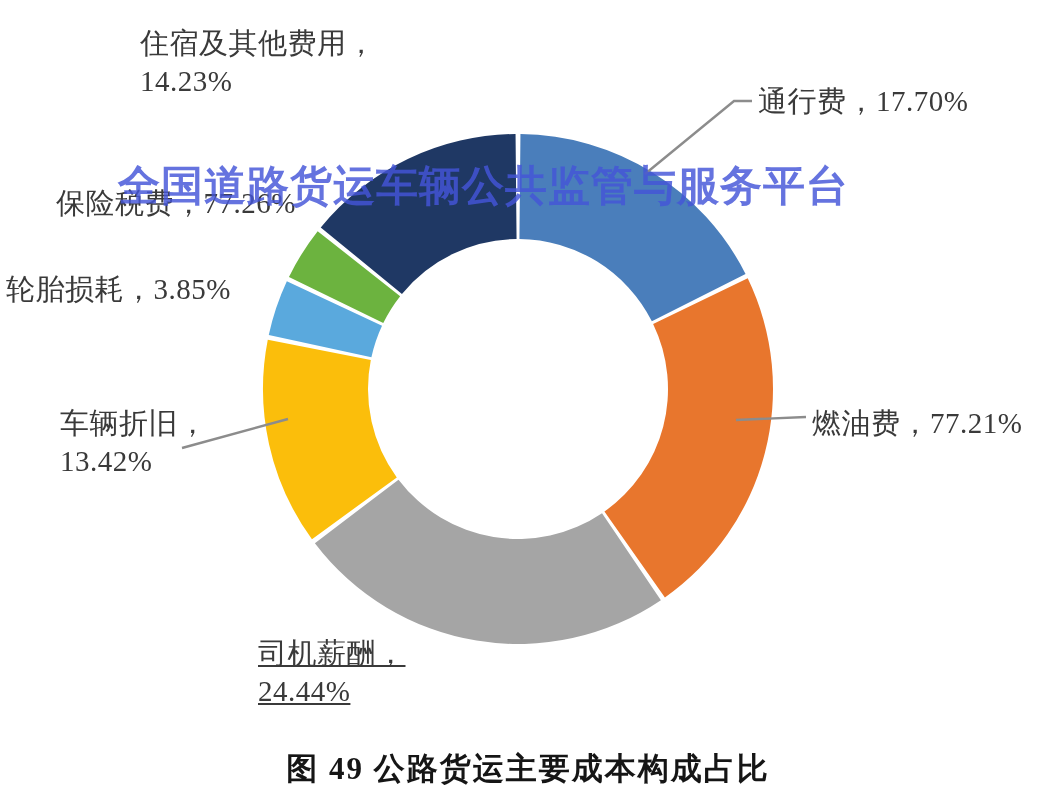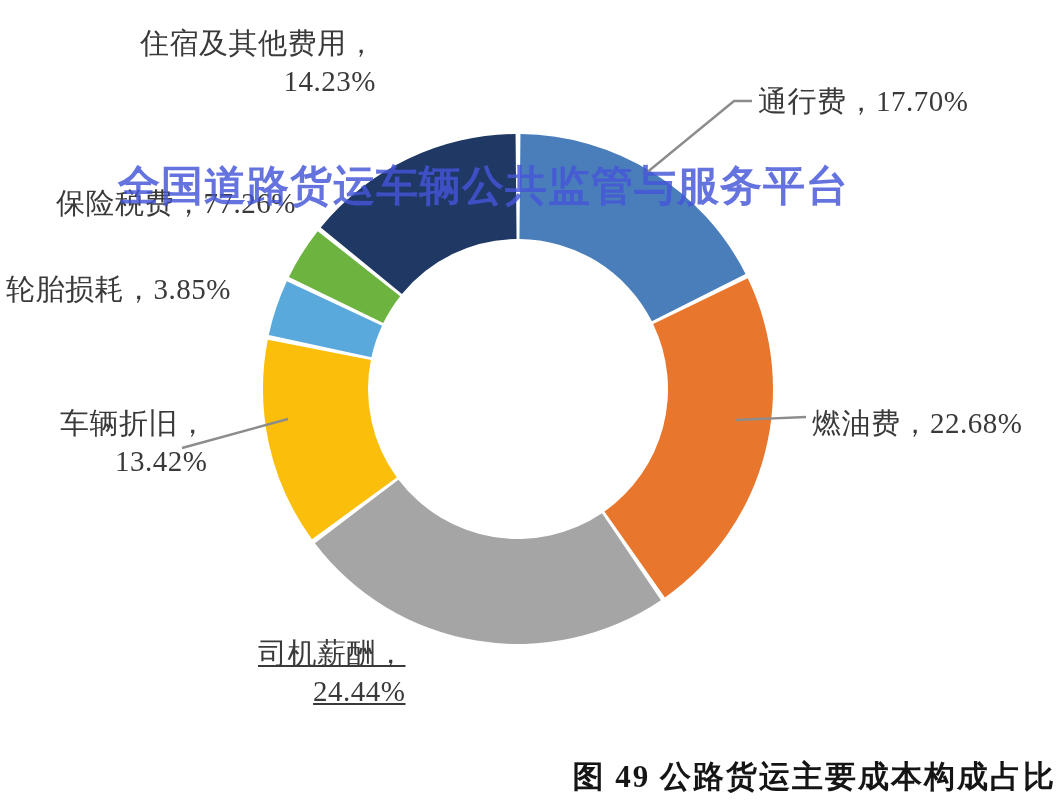--- a/index.html
+++ b/index.html
@@ -26,48 +26,47 @@
   }
   .pie-label {
     position: absolute;
     color: #3a3a3a;
     font-family: "Liberation Serif", "DejaVu Serif", serif;
     font-size: 29px;
     line-height: 38px;
     white-space: pre-line;
     letter-spacing: 0.5px;
   }
-  .lbl-center { text-align: right; }
+  .lbl-center { text-align: left; }
   .lbl-left { text-align: right; }
   #watermark {
     position: absolute;
     left: 118px;
     top: 158px;
     width: 740px;
     color: #4455d8;
     opacity: 0.82;
     font-family: "Liberation Sans", "DejaVu Sans", sans-serif;
     font-size: 42px;
     font-weight: bold;
     letter-spacing: 1px;
     white-space: nowrap;
     pointer-events: none;
   }
   #caption {
     position: absolute;
     left: 0;
     top: 748px;
     width: 1056px;
-    text-align: right;
+    text-align: center;
     font-family: "Liberation Serif", "DejaVu Serif", serif;
     font-size: 31px;
     font-weight: bold;
     color: #151515;
     letter-spacing: 2px;
-    margin-top: 8px;
   }
 </style>
 </head>
 <body>
 
 <div id="page">
 
   <svg id="chart-svg" viewBox="0 0 1056 806" xmlns="http://www.w3.org/2000/svg">
     <g id="slices-group">
         <path d="M 520.447786682912 134.01174862289253 A 255 255 0 0 1 745.5491523811372 273.9070668953738 L 651.8524425771395 321.29827464433754 A 150 150 0 0 0 519.43987451936 239.00691095464265 Z" fill="#4a7ebb"></path>
@@ -80,21 +79,21 @@
       </g>
     <g id="leaders-group">
         <path d="M645,174 L734,101 L752,101" fill="none" stroke="#8c8c8c" stroke-width="2.4"></path>
         <path d="M736,420 L806,417" fill="none" stroke="#8c8c8c" stroke-width="2.4"></path>
         <path d="M182,448 L288,419" fill="none" stroke="#8c8c8c" stroke-width="2.4"></path>
       </g>
   </svg>
 
   <div id="labels-layer">
       <div class="pie-label lbl-left" style="left: 758px; top: 82px;">通行费，17.70%</div>
-      <div class="pie-label lbl-left" style="left: 812px; top: 404px;">燃油费，22.68%</div>
+      <div class="pie-label lbl-left" style="left: 812px; top: 404px;">燃油费，77.21%</div>
       <div class="pie-label lbl-center" style="left: 258px; top: 634px; text-decoration: underline;">司机薪酬，
 24.44%</div>
       <div class="pie-label lbl-center" style="left: 36px; top: 404px; margin-left: 24px;">车辆折旧，
 13.42%</div>
       <div class="pie-label lbl-left" style="left: 6px; top: 270px;">轮胎损耗，3.85%</div>
       <div class="pie-label lbl-left" style="left: 56px; top: 184px;">保险税费，77.26%</div>
       <div class="pie-label lbl-center" style="left: 140px; top: 24px;">住宿及其他费用，
 14.23%</div>
     </div>
 

